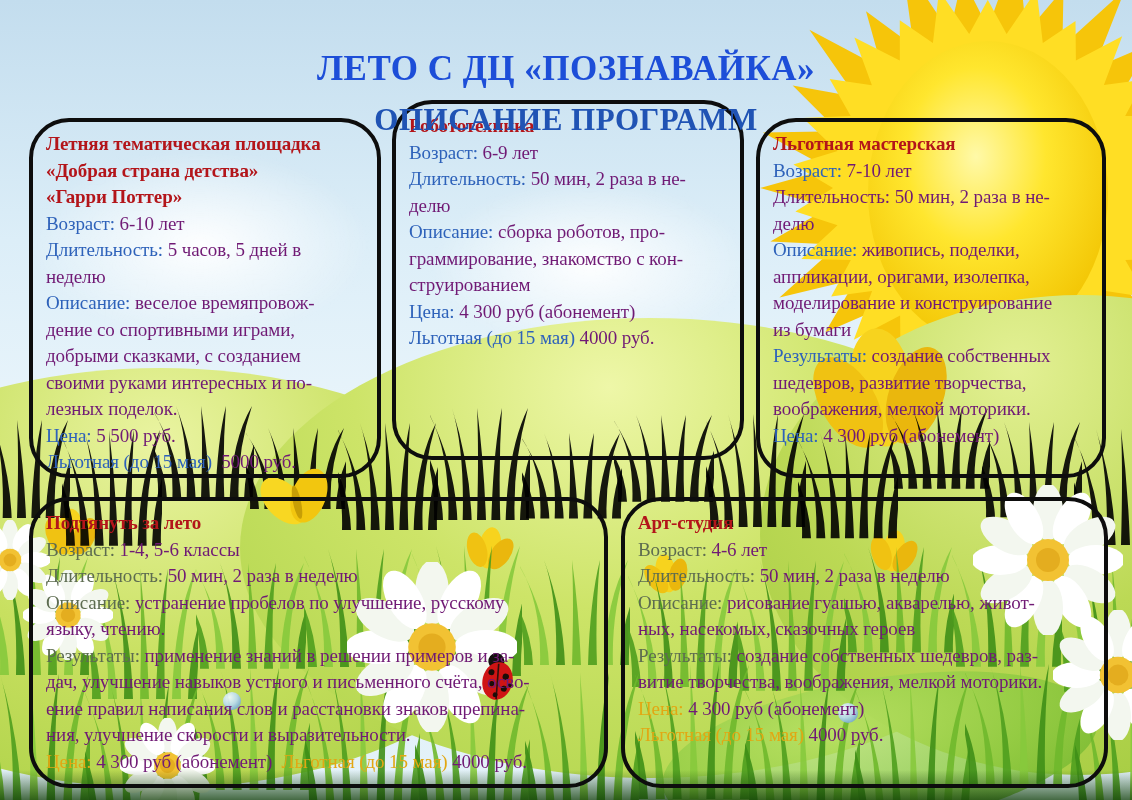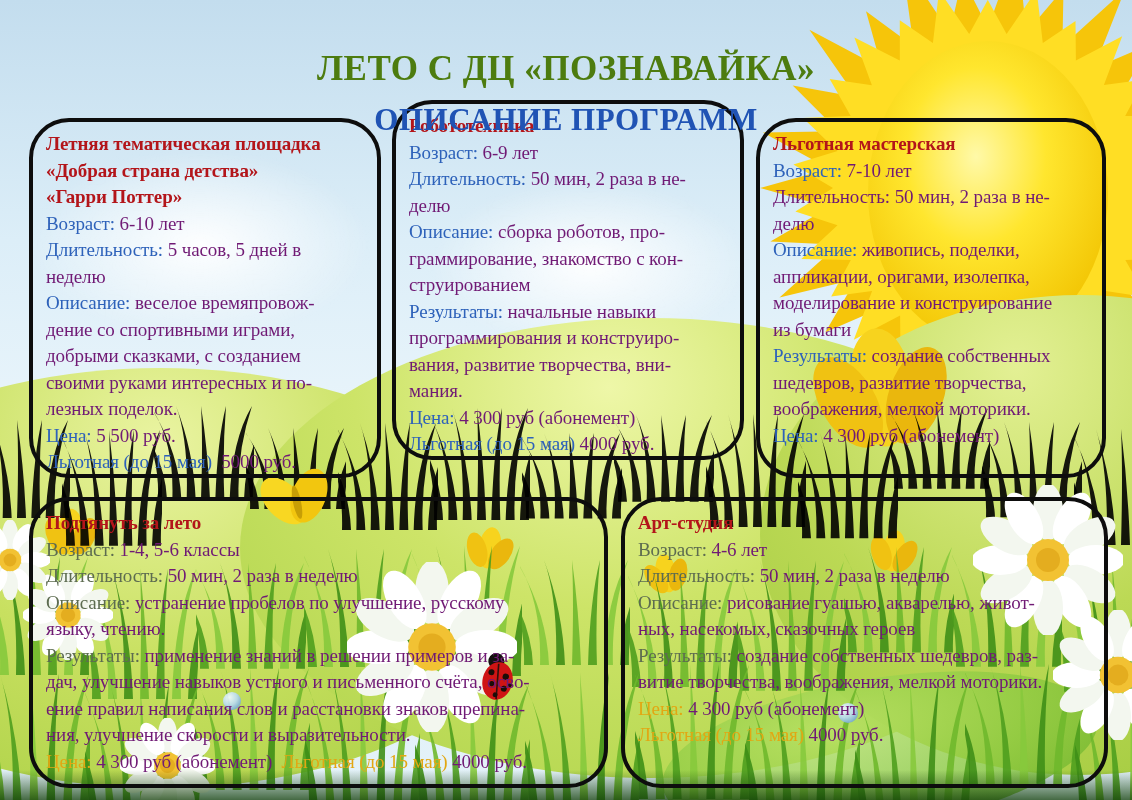--- a/index.html
+++ b/index.html
@@ -26,21 +26,21 @@
   .grass-shade{position:absolute;left:0;top:770px;width:1132px;height:30px;z-index:8;
        background:linear-gradient(180deg,rgba(20,70,8,0),rgba(16,60,6,.75));}
   .leaf{position:absolute;left:660px;top:678px;width:440px;height:150px;z-index:5;
        border-radius:50%;transform:rotate(-9deg);opacity:.8;
        background:radial-gradient(ellipse at 40% 30%,#b8e266 0%,#8cc940 55%,#66ad27 100%);}
   .decor{position:absolute;z-index:6;}
   .dew{position:absolute;border-radius:50%;z-index:7;opacity:.92;
        background:radial-gradient(circle at 35% 30%,#f0faff 0%,#badbf0 45%,#6fa3cd 80%,#4c7fae 100%);}
   
   .title{position:absolute;left:0;top:26px;width:1132px;text-align:center;z-index:12;
-         font-size:35px;font-weight:bold;color:#4d7c0f;letter-spacing:.5px;}
+         font-size:35px;font-weight:bold;color:#1d4ed8;letter-spacing:.5px;}
   .subtitle{position:absolute;left:0;top:76px;width:1132px;text-align:center;z-index:12;
          font-size:31px;font-weight:bold;color:#2053b4;letter-spacing:.5px;}
   
   .pbox{position:absolute;z-index:10;background:transparent;border:4px solid #0d0d0d;
         border-radius:40px;padding:9px 10px 0 13px;box-sizing:border-box;overflow:hidden;}
   .pbox-1{left:29px;top:118px;width:352px;height:360px;}
   .pbox-2{left:392px;top:100px;width:352px;height:360px;}
   .pbox-3{left:756px;top:118px;width:350px;height:360px;}
   .pbox-4{left:29px;top:497px;width:579px;height:291px;}
   .pbox-5{left:621px;top:497px;width:487px;height:291px;}
@@ -563,24 +563,20 @@
   </section>
   <section class="pbox pbox-2">
     <h3 class="ptitle">Робототехника</h3>
     <div class="prows">
         <div class="prow"><span class="seg seg-blue">Возраст:</span><span class="seg seg-black"> 6-9 лет</span></div>
         <div class="prow"><span class="seg seg-blue">Длительность:</span><span class="seg seg-black"> 50 мин, 2 раза в не-
 делю</span></div>
         <div class="prow"><span class="seg seg-blue">Описание:</span><span class="seg seg-black"> сборка роботов, про-
 граммирование, знакомство с кон-
 струированием</span></div>
-        <div class="prow"><span class="seg seg-blue">Результаты:</span><span class="seg seg-black"> начальные навыки
-программирования и конструиро-
-вания, развитие творчества, вни-
-мания.</span></div>
         <div class="prow"><span class="seg seg-blue">Цена:</span><span class="seg seg-black"> 4 300 руб (абонемент)</span></div>
         <div class="prow"><span class="seg seg-blue">Льготная (до 15 мая)</span><span class="seg seg-black"> 4000 руб.</span></div>
       </div>
   </section>
   <section class="pbox pbox-3">
     <h3 class="ptitle">Льготная мастерская</h3>
     <div class="prows">
         <div class="prow"><span class="seg seg-blue">Возраст:</span><span class="seg seg-black"> 7-10 лет</span></div>
         <div class="prow"><span class="seg seg-black">Длительность:</span><span class="seg seg-black"> 50 мин, 2 раза в не-
 делю</span></div>

